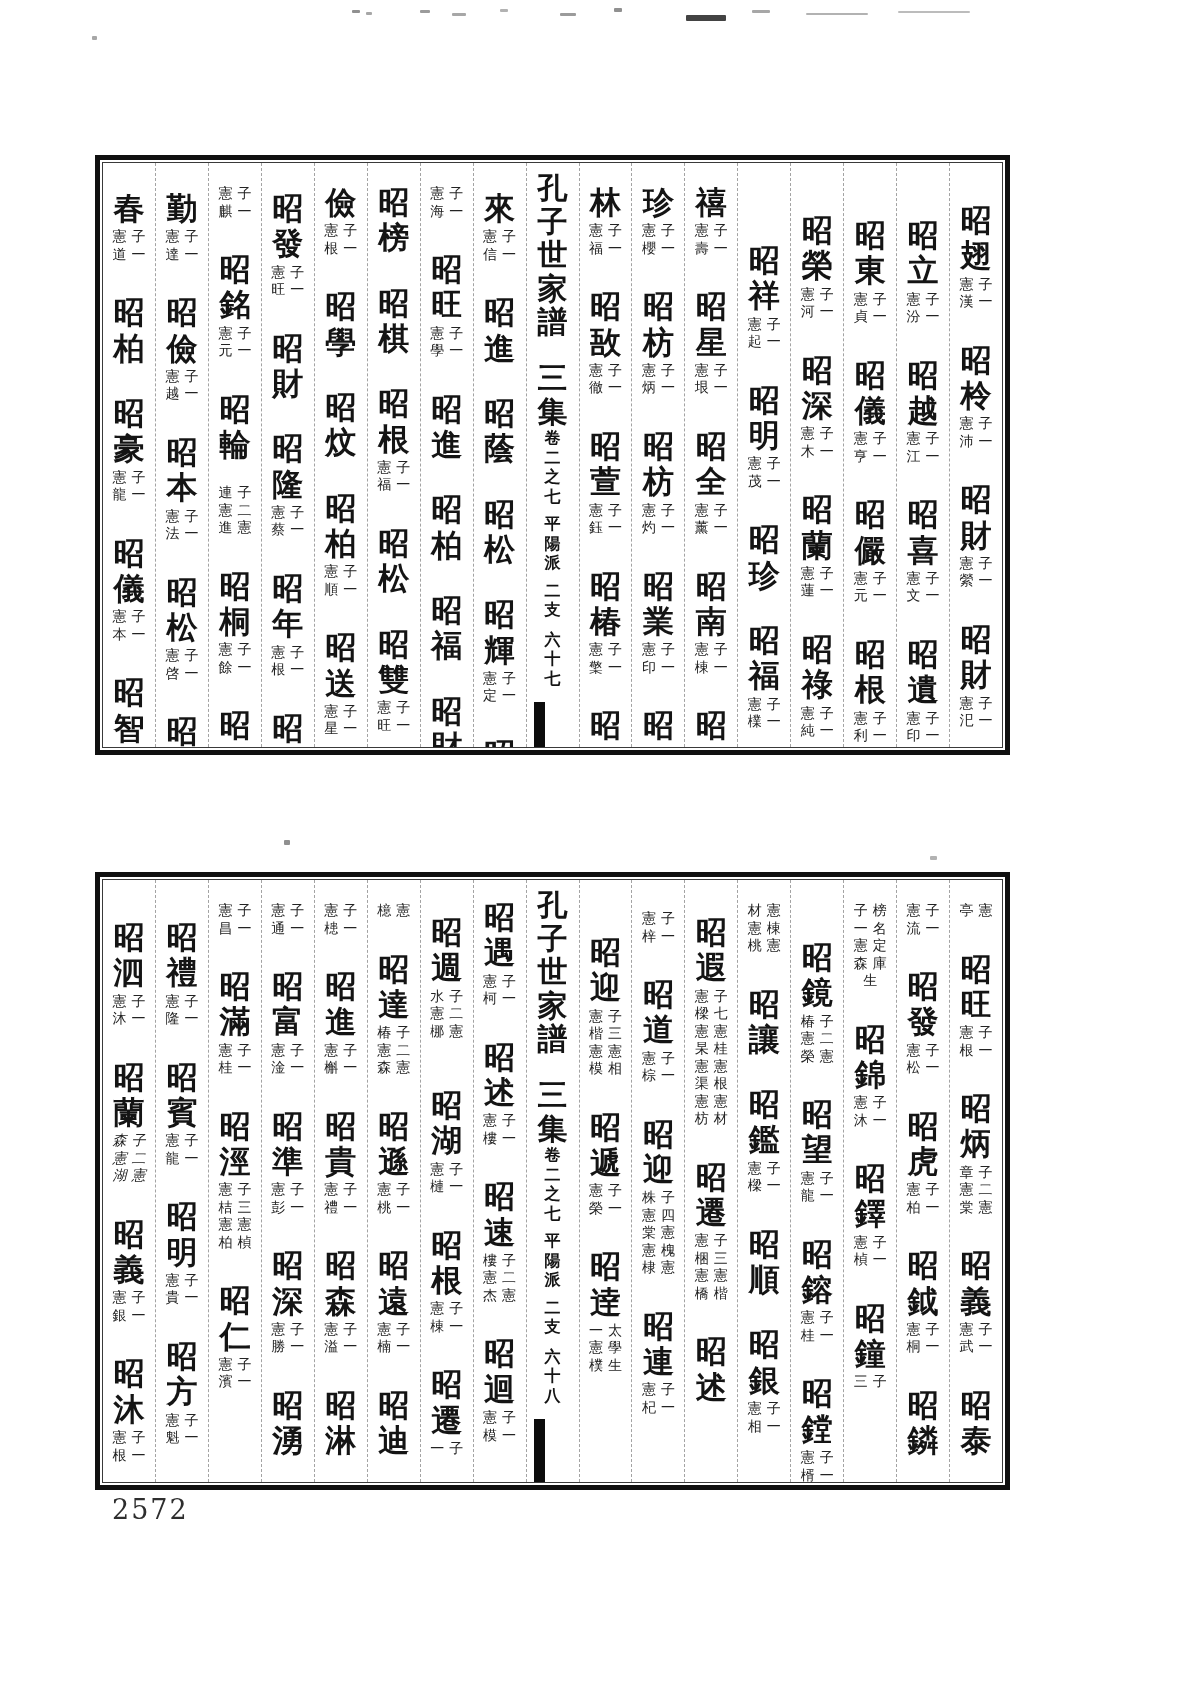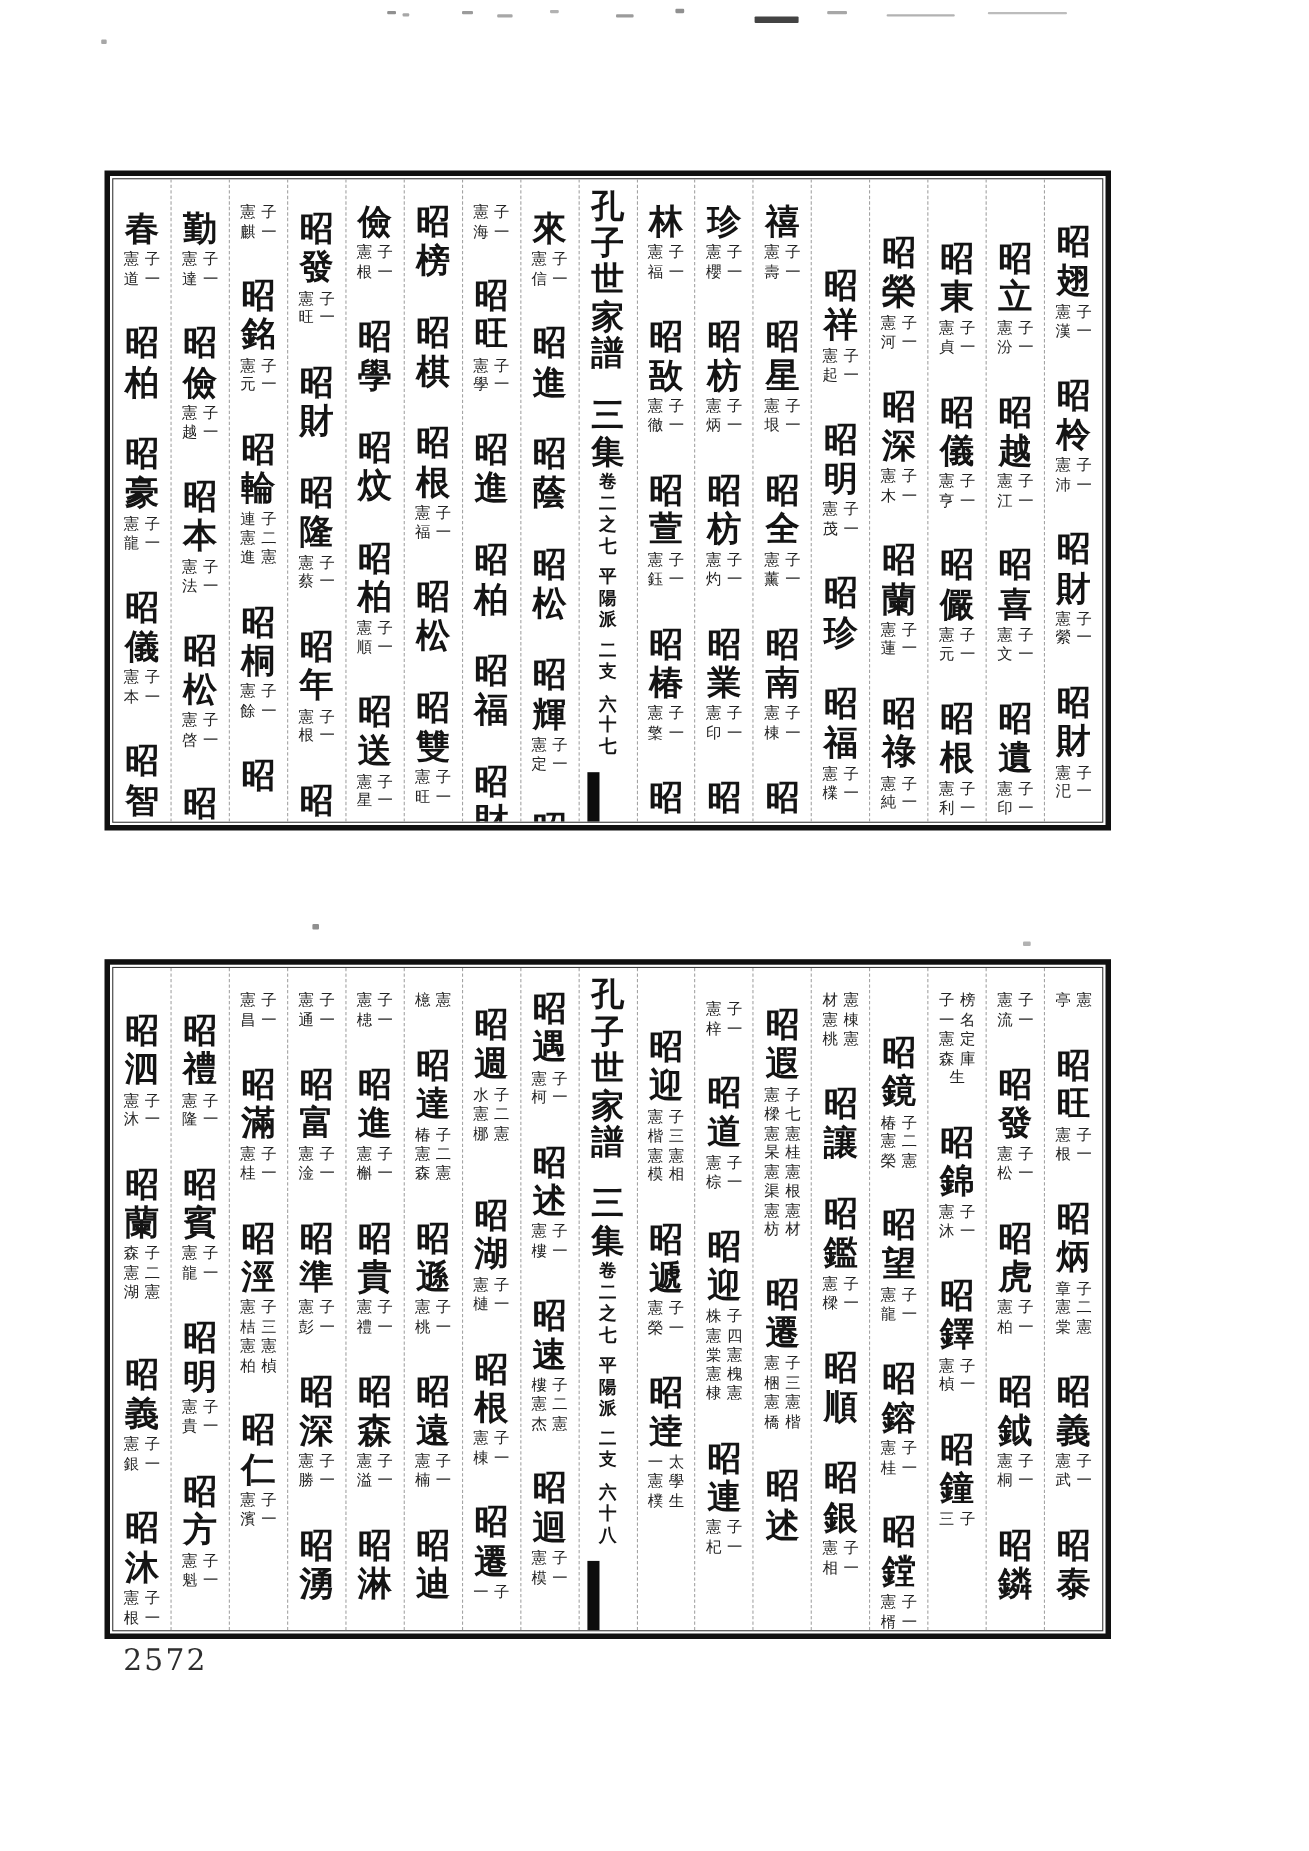--- a/index.html
+++ b/index.html
@@ -512,21 +512,21 @@
             <span>銘</span>
           </div>
           <div class="note" style="margin-bottom: 32px;">
             <div class="nrow">憲子</div>
             <div class="nrow">元一</div>
           </div>
           <div class="pname" style="margin-bottom: 2px;">
             <span>昭</span>
             <span>輪</span>
           </div>
-          <div class="note" style="margin-bottom: 32px;">
+          <div class="note" style="margin-bottom: 32px; margin-top: 20px;">
             <div class="nrow">連子</div>
             <div class="nrow">憲二</div>
             <div class="nrow">進憲</div>
           </div>
           <div class="pname" style="margin-bottom: 2px;">
             <span>昭</span>
             <span>桐</span>
           </div>
           <div class="note" style="margin-bottom: 32px;">
             <div class="nrow">憲子</div>
@@ -1146,21 +1146,21 @@
             <span>泗</span>
           </div>
           <div class="note" style="margin-bottom: 32px;">
             <div class="nrow">憲子</div>
             <div class="nrow">沐一</div>
           </div>
           <div class="pname" style="margin-bottom: 2px;">
             <span>昭</span>
             <span>蘭</span>
           </div>
-          <div class="note" style="margin-bottom: 48px;">
+          <div class="note" style="margin-bottom: 32px; font-style: italic;">
             <div class="nrow">森子</div>
             <div class="nrow">憲二</div>
             <div class="nrow">湖憲</div>
           </div>
           <div class="pname" style="margin-bottom: 2px;">
             <span>昭</span>
             <span>義</span>
           </div>
           <div class="note" style="margin-bottom: 32px;">
             <div class="nrow">憲子</div>

